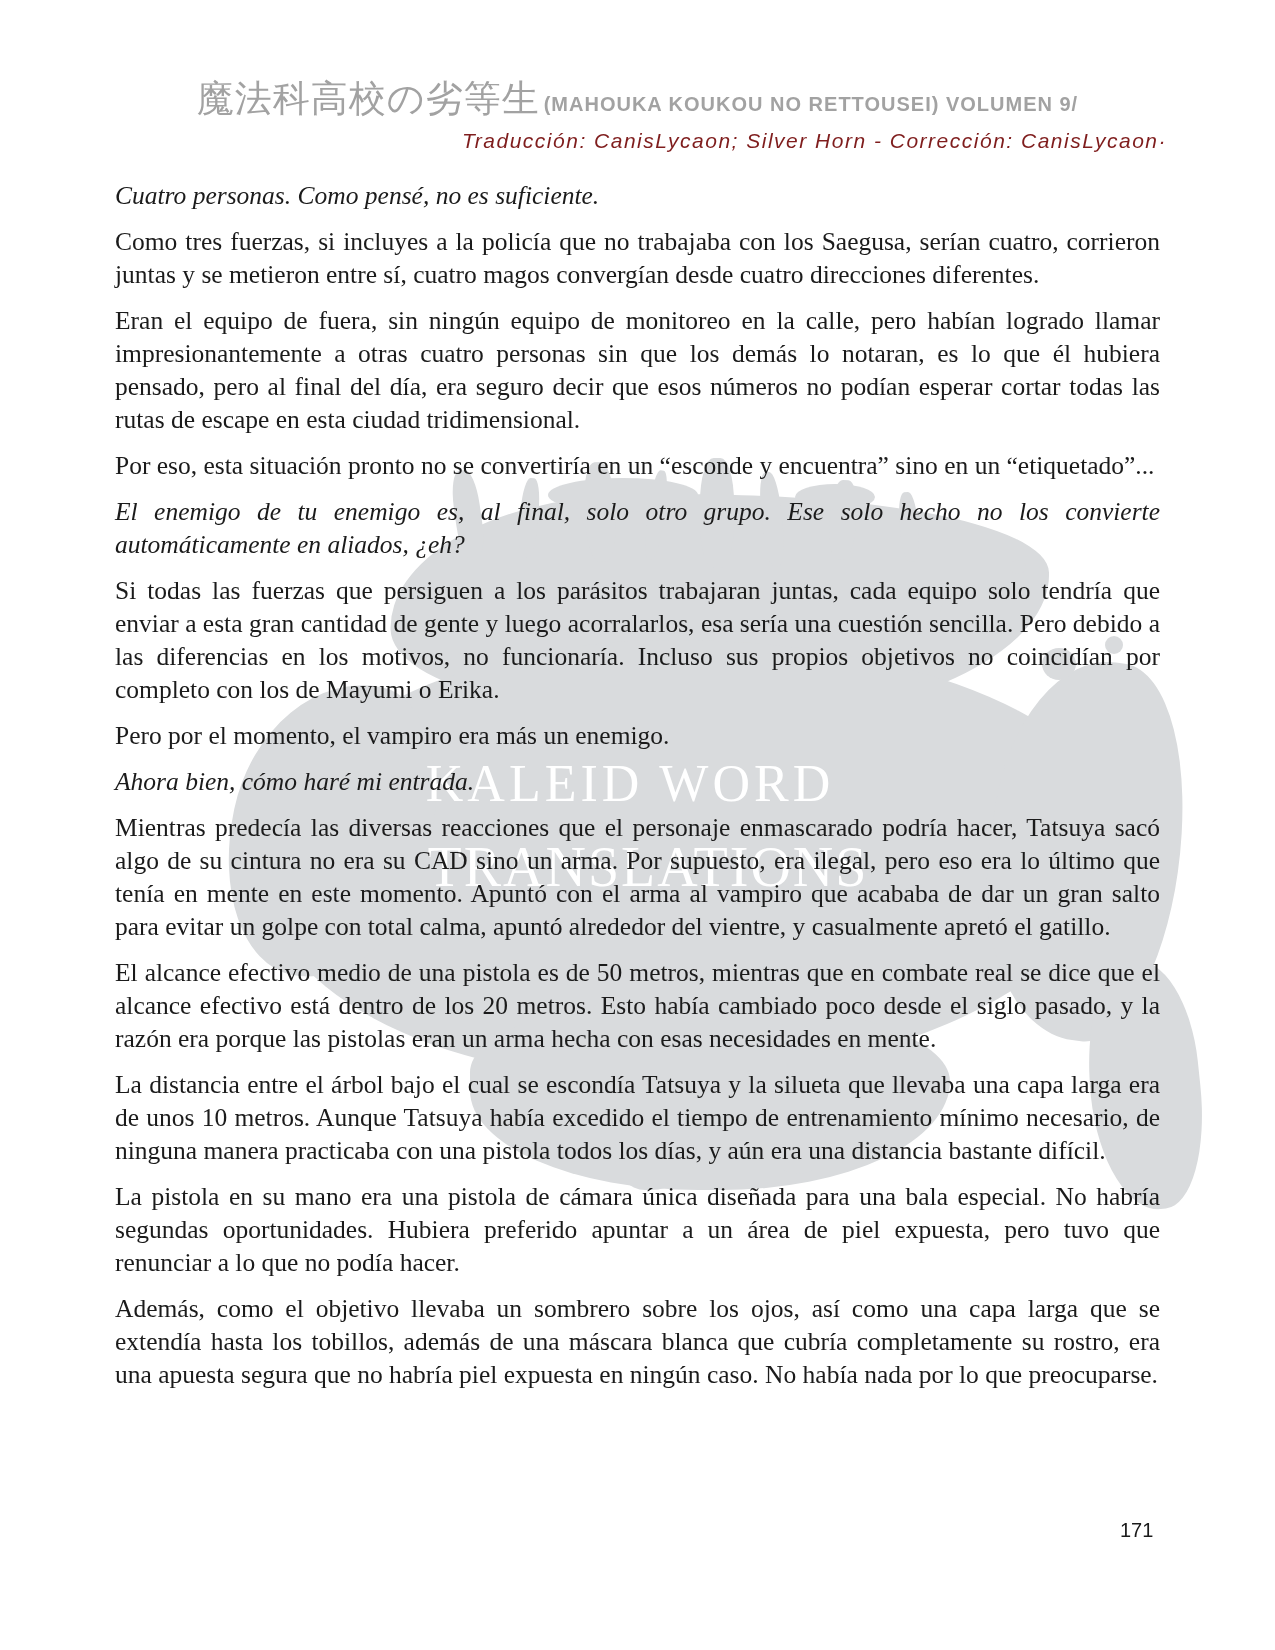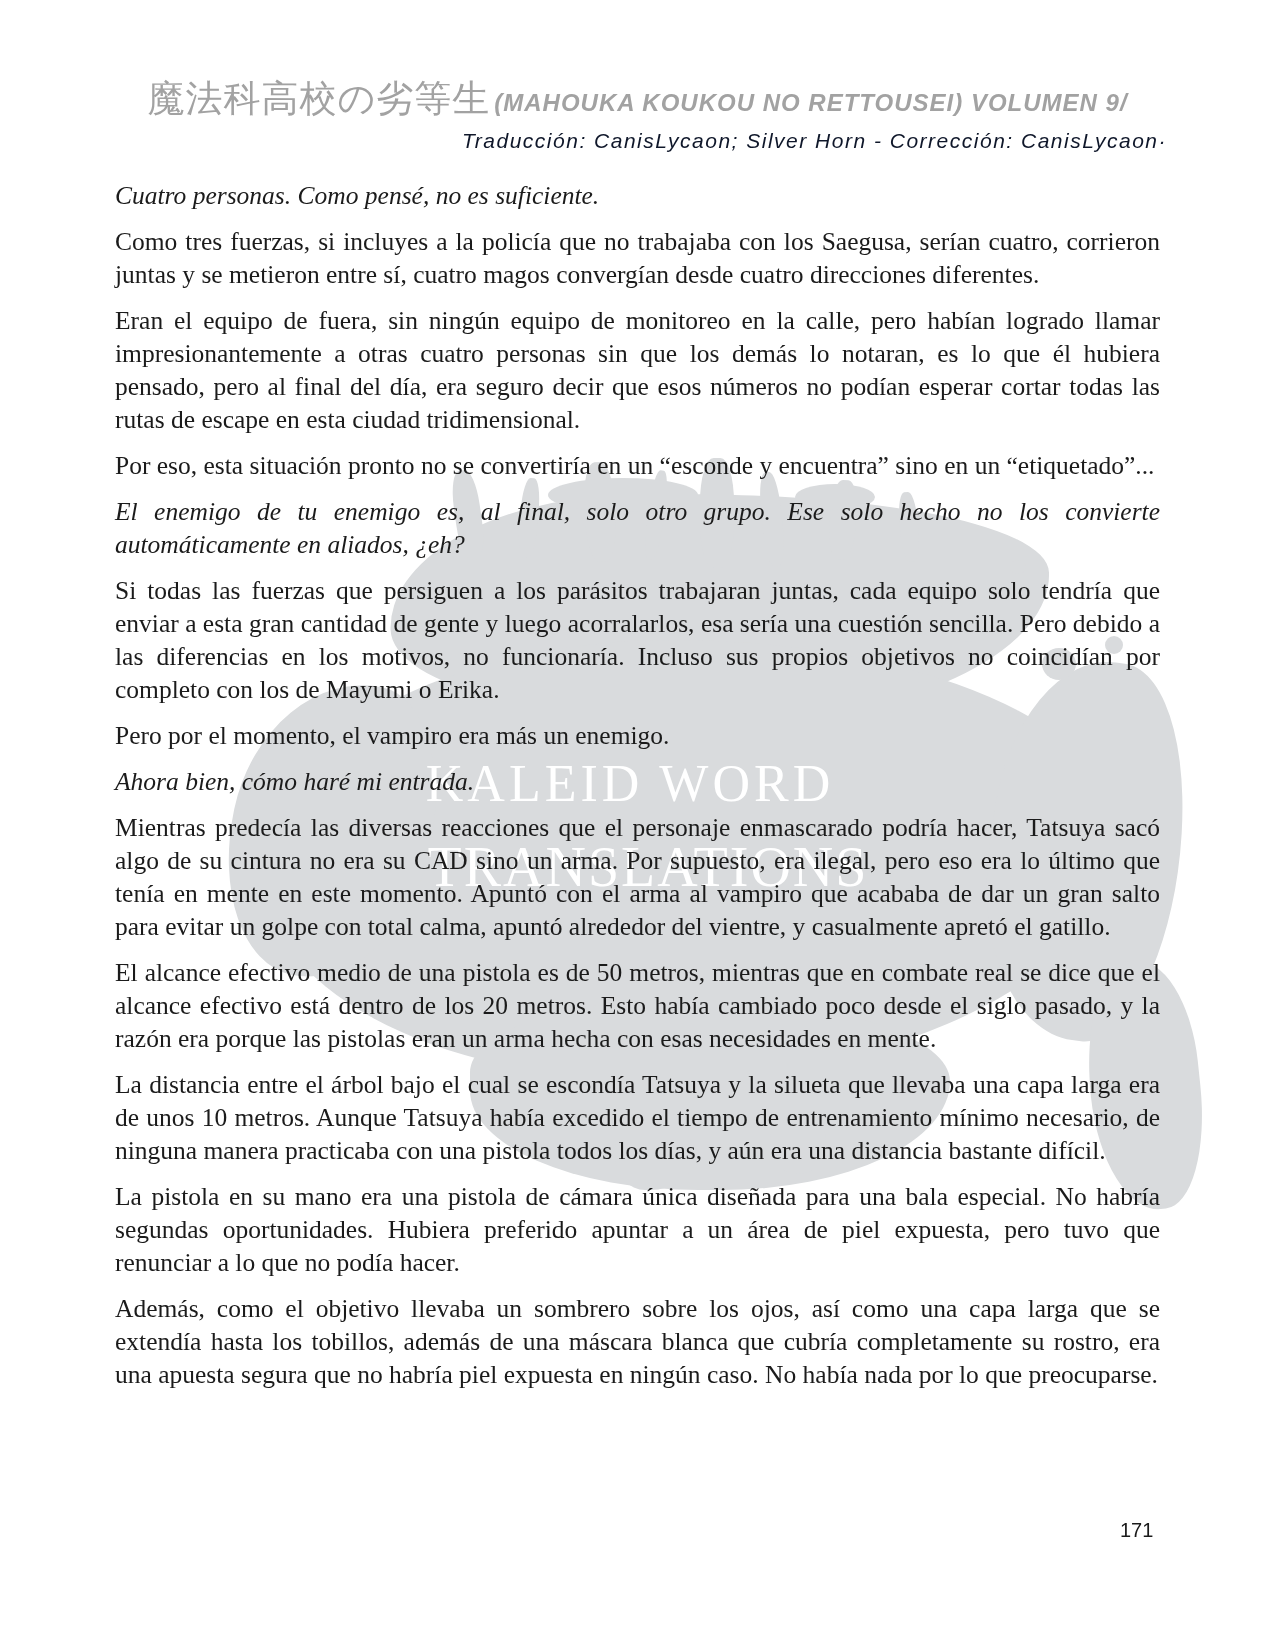--- a/index.html
+++ b/index.html
@@ -79,33 +79,32 @@
     color: #a2a2a2;
   }
   .title-jp {
     font-family: "DejaVu Sans", sans-serif;
     font-size: 37px;
     letter-spacing: 1px;
   }
   .title-latin {
     font-family: "Liberation Sans", sans-serif;
     font-weight: 700;
-    font-size: 24px;
+    font-size: 20px;
     letter-spacing: 1px;
-    font-style: italic;
   }
   .credits {
     margin-top: 5px;
     padding-right: 108px;
     text-align: right;
     font-family: "Liberation Sans", sans-serif;
     font-style: italic;
     font-size: 21px;
     letter-spacing: 1.5px;
-    color: #0f172a;
+    color: #7f1d1d;
   }
   .paragraphs {
     margin: 26px 115px 0 115px;
     width: 1045px;
     font-size: 25.5px;
     line-height: 33px;
     color: #1b1b1b;
     text-align: justify;
   }
   .paragraphs p {

